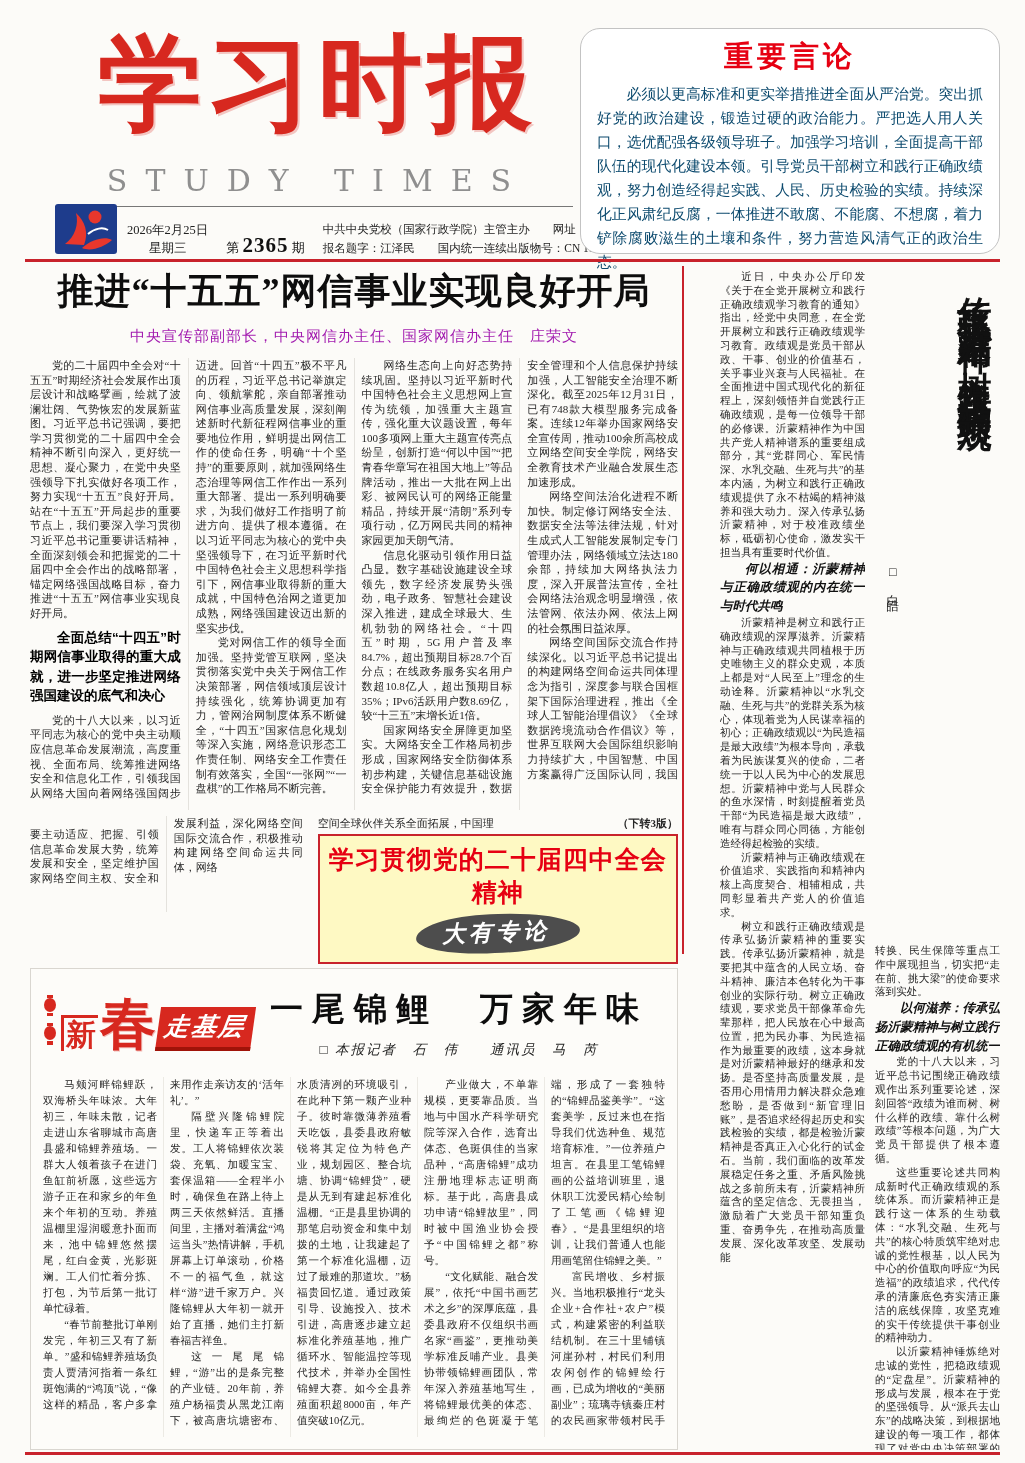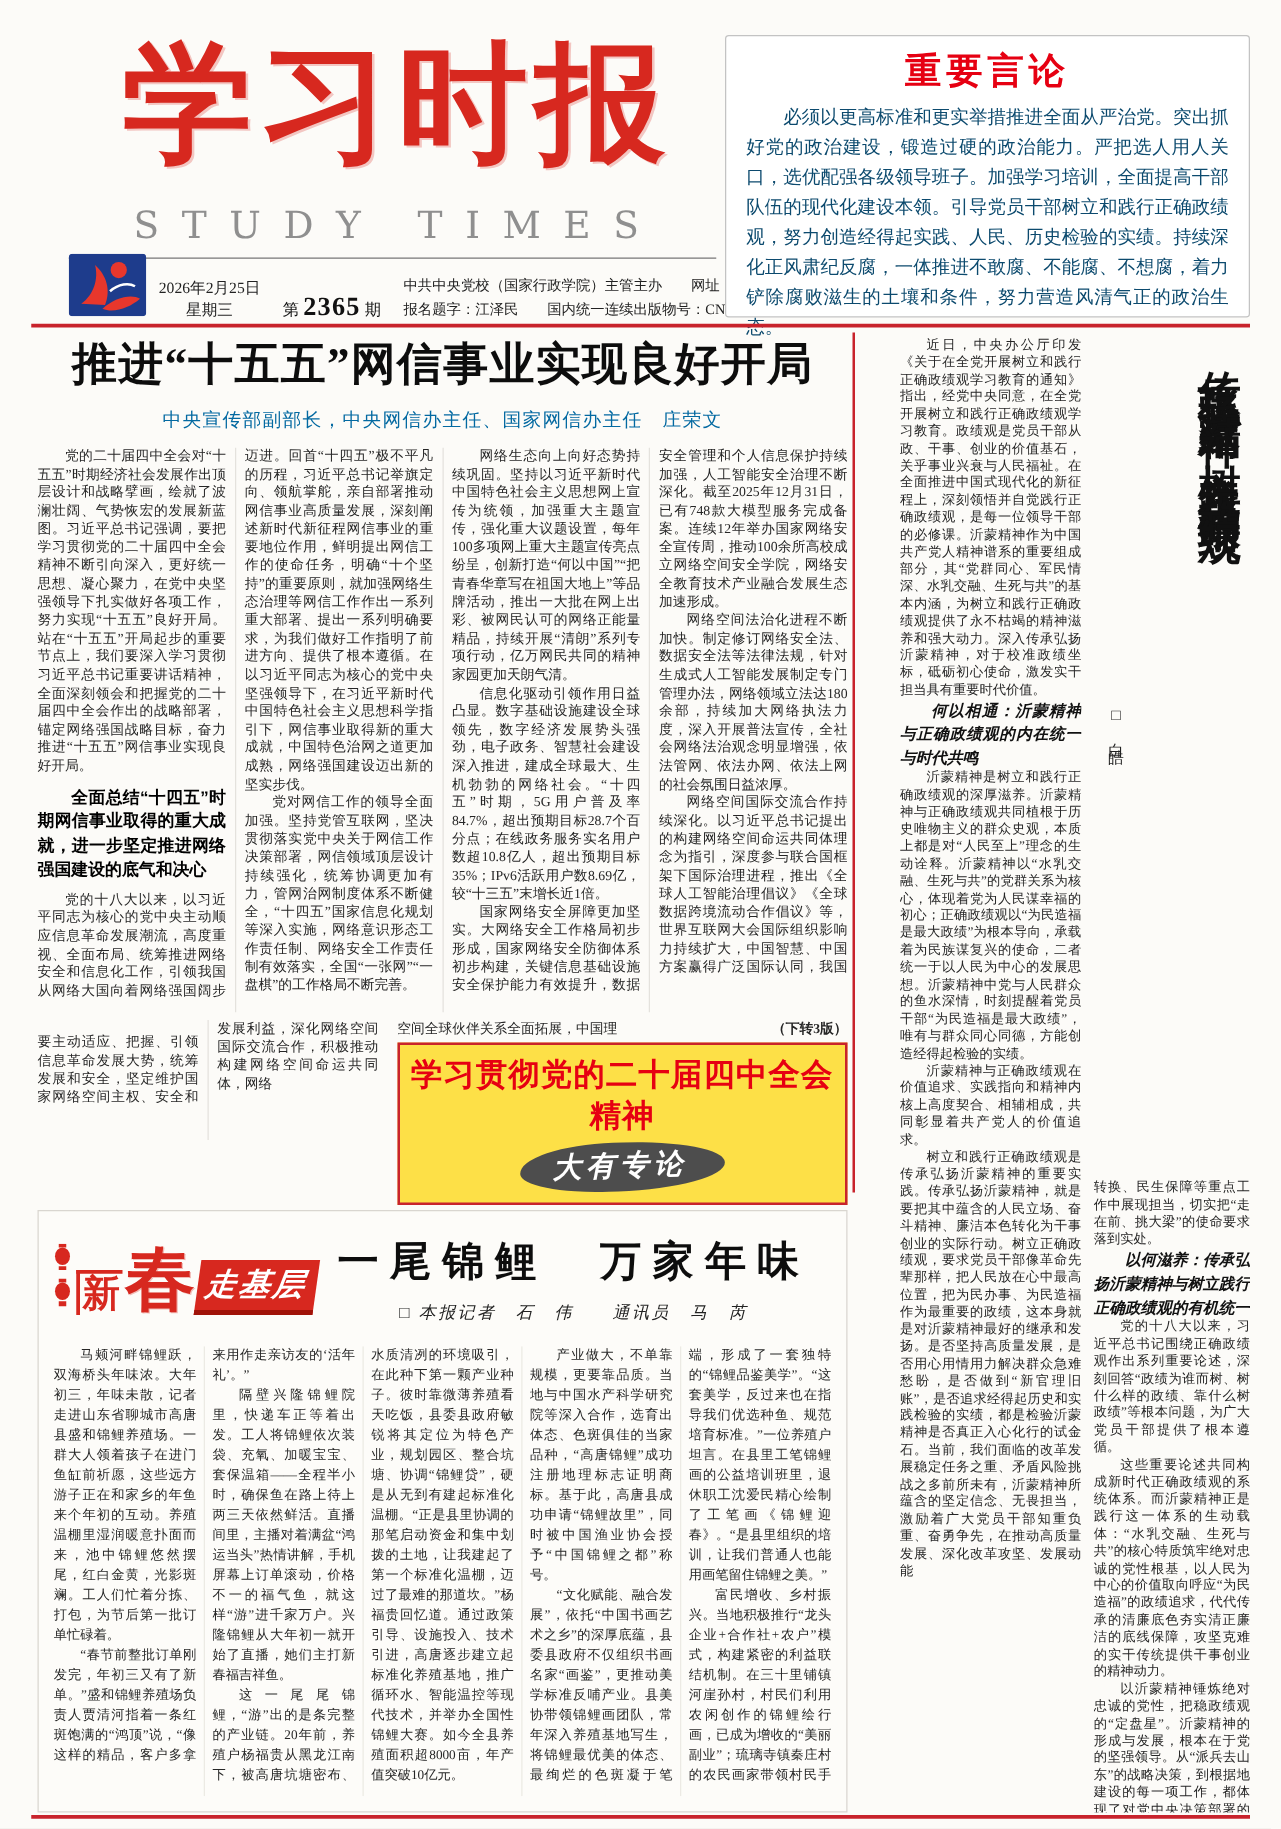--- a/index.html
+++ b/index.html
@@ -14,47 +14,47 @@
   .mh-rule{position:absolute;left:55px;top:206px;width:518px;border-top:1.5px solid #777;}
   .mh-info{position:absolute;left:55px;top:212px;width:520px;height:46px;display:flex;align-items:flex-end;}
   .mh-logo{flex:0 0 auto;}
   .mh-date{margin-left:10px;text-align:center;font-size:12.5px;line-height:1.5;color:#222;white-space:nowrap;}
   .mh-sep{width:1px;height:34px;background:#999;margin:0 9px;}
   .mh-issue{white-space:nowrap;font-size:13px;color:#111;}
   .mh-issue b{font-size:21px;font-weight:700;letter-spacing:1px;}
   .mh-pub{font-size:11.5px;line-height:1.65;color:#222;white-space:nowrap;}
   
   .imp-box{position:absolute;left:580px;top:28px;width:420px;height:226px;border:1.5px solid #c3c3c3;
-    border-radius:3px;background:#fff;box-sizing:border-box;padding:6px 16px 0 16px;}
+    border-radius:20px;background:#fff;box-sizing:border-box;padding:6px 16px 0 16px;}
   .imp-title{text-align:center;font-size:29px;font-weight:900;color:#e60012;letter-spacing:4px;
     font-family:"Liberation Sans",sans-serif;margin:2px 0 6px 0;}
   .imp-body{font-size:14.8px;line-height:1.62;text-align:justify;text-indent:2em;color:#0c4a6e;}
   
   .rule-red-top{position:absolute;left:25px;top:259px;width:975px;height:2.5px;background:#c8232c;}
   .rule-red-vert{position:absolute;left:682px;top:266px;width:2px;height:688px;background:#c8232c;}
   .rule-red-bottom{position:absolute;left:25px;top:1452px;width:975px;height:3px;background:#c8232c;}
   
   .lead{position:absolute;left:30px;top:270px;width:648px;}
   .lead-h1{text-align:center;font-weight:900;color:#0d0d0d;line-height:1.22;letter-spacing:1px;}
   .lead-h1 .l1{font-size:40px;display:block;}
   .lead-h1 .l2{font-size:36px;display:block;}
-  .lead-byline{text-align:center;font-size:15px;color:#0369a1;margin:13px 0 12px 0;letter-spacing:1px;}
+  .lead-byline{text-align:center;font-size:15px;color:#a21caf;margin:13px 0 12px 0;letter-spacing:1px;}
   .lead-body{column-count:4;column-gap:15px;column-rule:1px solid #e4e2dd;height:452px;overflow:hidden;
     font-size:11px;line-height:14.6px;text-align:justify;color:#262626;}
   .lead-body p,.rcol p,.feat-body p{margin:0;}
   .ind{text-indent:2em;}
   .colhead{font-size:13.5px;font-weight:900;line-height:1.45;margin:7px 0;text-indent:2em;color:#000;
     font-family:"Liberation Sans",sans-serif;}
   .lead-tail{display:flex;margin-top:6px;}
   .lead-tail-cols{width:302px;height:96px;overflow:hidden;column-count:2;column-gap:15px;
     column-rule:1px solid #e4e2dd;font-size:11px;line-height:14.6px;text-align:justify;color:#262626;}
   .lead-tail-right{width:399px;margin-left:15px;}
   .cont-row{display:flex;justify-content:space-between;font-size:11px;line-height:15px;color:#262626;}
   .cont-row .b{font-weight:700;}
-  .banner{border:2px solid #c8232c;margin-top:3px;text-align:center;padding:7px 4px 9px 4px;background:#fde047;}
+  .banner{border:2px solid #c8232c;margin-top:3px;text-align:center;padding:7px 4px 9px 4px;background:#fef9c3;}
   .banner-slogan{font-size:25px;font-weight:900;color:#e60012;letter-spacing:1px;
     font-family:"Liberation Sans",sans-serif;}
   .banner-stamp{display:inline-block;margin-top:5px;background:#4d4d4d;color:#fff;font-weight:700;
     font-style:italic;font-size:23px;letter-spacing:4px;padding:3px 30px 5px 26px;transform:rotate(-2deg);
     border-radius:48% 52% 55% 45% / 60% 50% 55% 45%;}
   
   .rart{position:absolute;left:692px;top:270px;width:308px;height:1180px;display:flex;}
   .rcol{font-size:10.6px;line-height:13.8px;text-align:justify;color:#262626;margin-left:28px;}
   .rcol-a{width:160px;height:1180px;overflow:hidden;}
   .rcol-b{width:138px;margin-left:10px;display:flex;flex-direction:column;}

